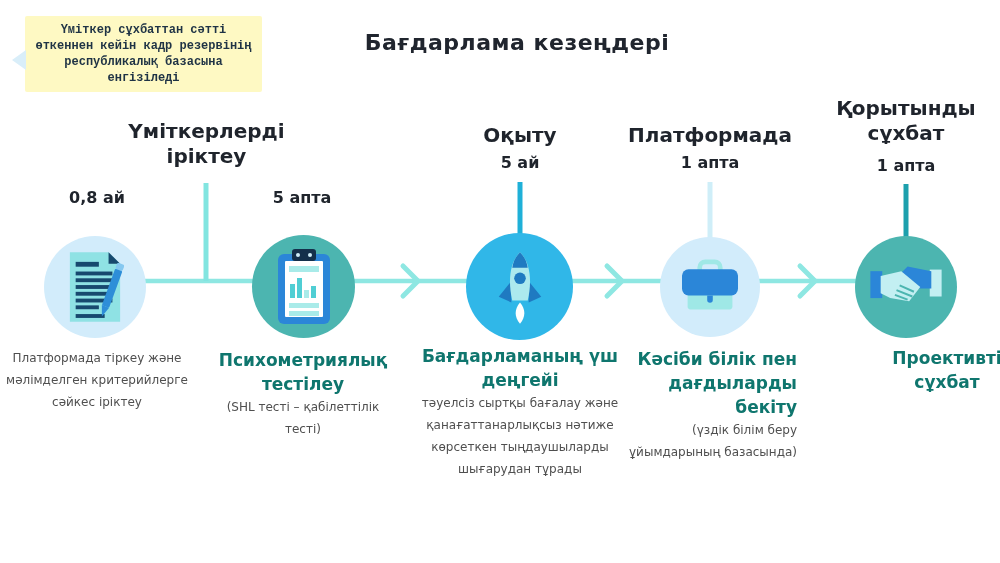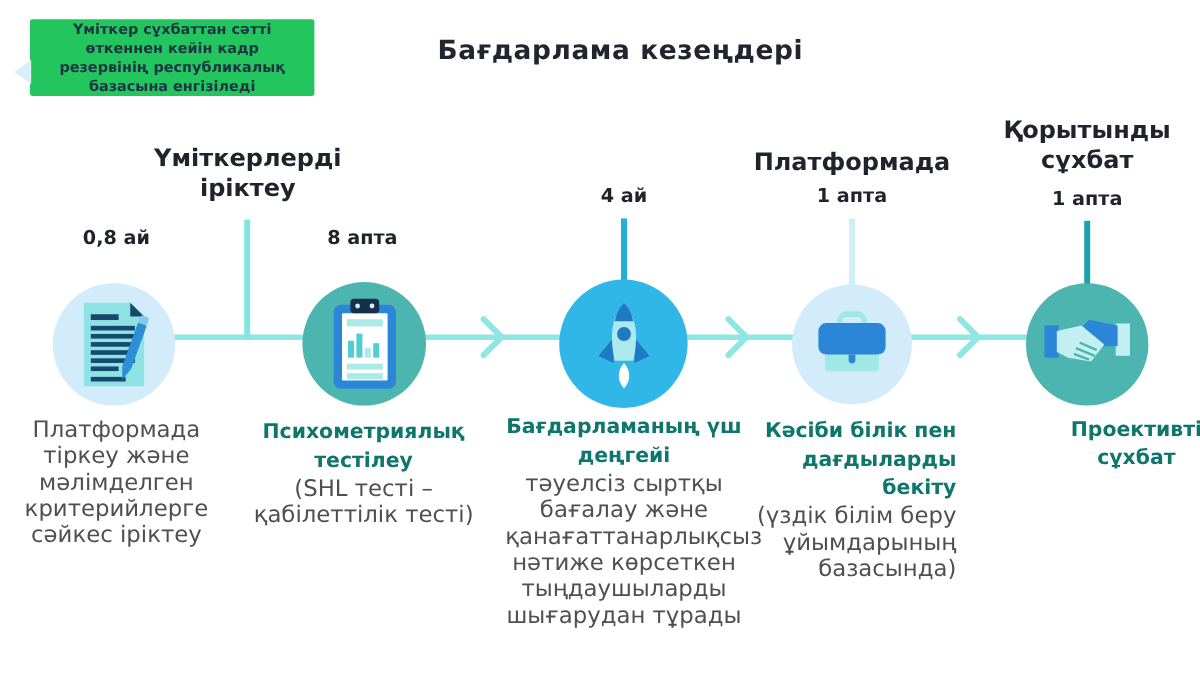--- a/index.html
+++ b/index.html
@@ -2,23 +2,23 @@
 <html><head>
 <meta charset="utf-8">
 <style>
   html,body{margin:0;padding:0;background:#fff;}
   .page{
     position:relative;width:1000px;height:563px;background:#ffffff;overflow:hidden;
     font-family:"DejaVu Sans","Liberation Sans",sans-serif;color:#20242c;
   }
   
   .callout{
-    position:absolute;left:25px;top:16px;width:237px;height:64px;
-    background:#22c55e;border-radius:2px;display:flex;align-items:center;justify-content:center;
-    padding:6px 10px;box-sizing:border-box;
+    position:absolute;left:25px;top:16px;width:237px;height:76px;
+    background:#fef9c3;border-radius:2px;display:flex;align-items:center;justify-content:center;
+    padding:6px 10px;box-sizing:border-box;font-family:Liberation Mono, monospace;
   }
   .callout-text{font-size:12px;font-weight:700;line-height:16px;color:#1f3345;text-align:center;}
   .callout-tail{
     position:absolute;left:-13px;top:34px;width:0;height:0;
     border-top:10px solid transparent;border-bottom:10px solid transparent;
     border-right:14px solid #d9eef9;
   }
   
   .page-title{
     position:absolute;left:277px;top:30px;width:480px;text-align:center;
@@ -44,21 +44,21 @@
   .h-final{left:826px;top:96px;width:160px;}
   .duration{position:absolute;text-align:center;font-weight:800;font-size:16px;color:#1f242c;z-index:3;}
   .d-1{left:37px;top:188px;width:120px;}
   .d-2{left:242px;top:188px;width:120px;}
   .d-3{left:460px;top:153px;width:120px;}
   .d-4{left:650px;top:153px;width:120px;}
   .d-5{left:846px;top:156px;width:120px;}
   
   .desc{position:absolute;text-align:center;z-index:3;}
   .desc-title{font-size:17px;font-weight:700;line-height:24px;color:#0f766e;}
-  .desc-body{font-size:19px;font-weight:400;line-height:22px;color:#4f4f4f;}
+  .desc-body{font-size:12px;font-weight:400;line-height:22px;color:#4f4f4f;}
   .desc-1{left:2px;top:347px;width:190px;}
   .desc-2{left:208px;top:348px;width:190px;}
   .desc-3{left:421px;top:344px;width:198px;}
   .desc-4{left:627px;top:347px;width:170px;text-align:right;}
   .desc-5{left:816px;top:346px;width:178px;margin-left:42px;}
 </style>
 </head>
 <body>
 
 <div class="page">
@@ -75,26 +75,27 @@
     <line x1="206" y1="183" x2="206" y2="281" stroke="#82e5e0" stroke-width="5"></line>
     <line x1="520" y1="182" x2="520" y2="240" stroke="#1fb0d8" stroke-width="5"></line>
     <line x1="710" y1="182" x2="710" y2="240" stroke="#cfeef8" stroke-width="5"></line>
     <line x1="906" y1="184" x2="906" y2="240" stroke="#1da0ad" stroke-width="5"></line>
     <polyline points="403,266 418,281 403,296" fill="none" stroke="#8ee7e2" stroke-width="5" stroke-linecap="round" stroke-linejoin="round"></polyline>
     <polyline points="607,266 622,281 607,296" fill="none" stroke="#8ee7e2" stroke-width="5" stroke-linecap="round" stroke-linejoin="round"></polyline>
     <polyline points="800,266 815,281 800,296" fill="none" stroke="#8ee7e2" stroke-width="5" stroke-linecap="round" stroke-linejoin="round"></polyline>
   </svg>
 
   <div class="stage-heading h-selection">Үміткерлерді іріктеу</div>
+  <div class="stage-heading h-training">Оқыту</div>
   <div class="stage-heading h-internship">Платформада</div>
   <div class="stage-heading h-final">Қорытынды сұхбат</div>
 
   <div class="duration d-1">0,8 ай</div>
-  <div class="duration d-2">8 апта</div>
-  <div class="duration d-3">4 ай</div>
+  <div class="duration d-2">5 апта</div>
+  <div class="duration d-3">5 ай</div>
   <div class="duration d-4">1 апта</div>
   <div class="duration d-5">1 апта</div>
 
   <div class="circle circle-1 c-lightblue">
     <svg width="58" height="74" viewBox="0 0 60 76">
       <polygon points="4,2 44,2 56,14 56,74 4,74" fill="#8fe2e4"></polygon>
       <polygon points="44,2 56,14 44,14" fill="#17496e"></polygon>
       <rect x="10" y="12" width="24" height="5" fill="#17496e"></rect>
       <rect x="10" y="22" width="38" height="4" fill="#17496e"></rect>
       <rect x="10" y="29" width="38" height="4" fill="#17496e"></rect>

